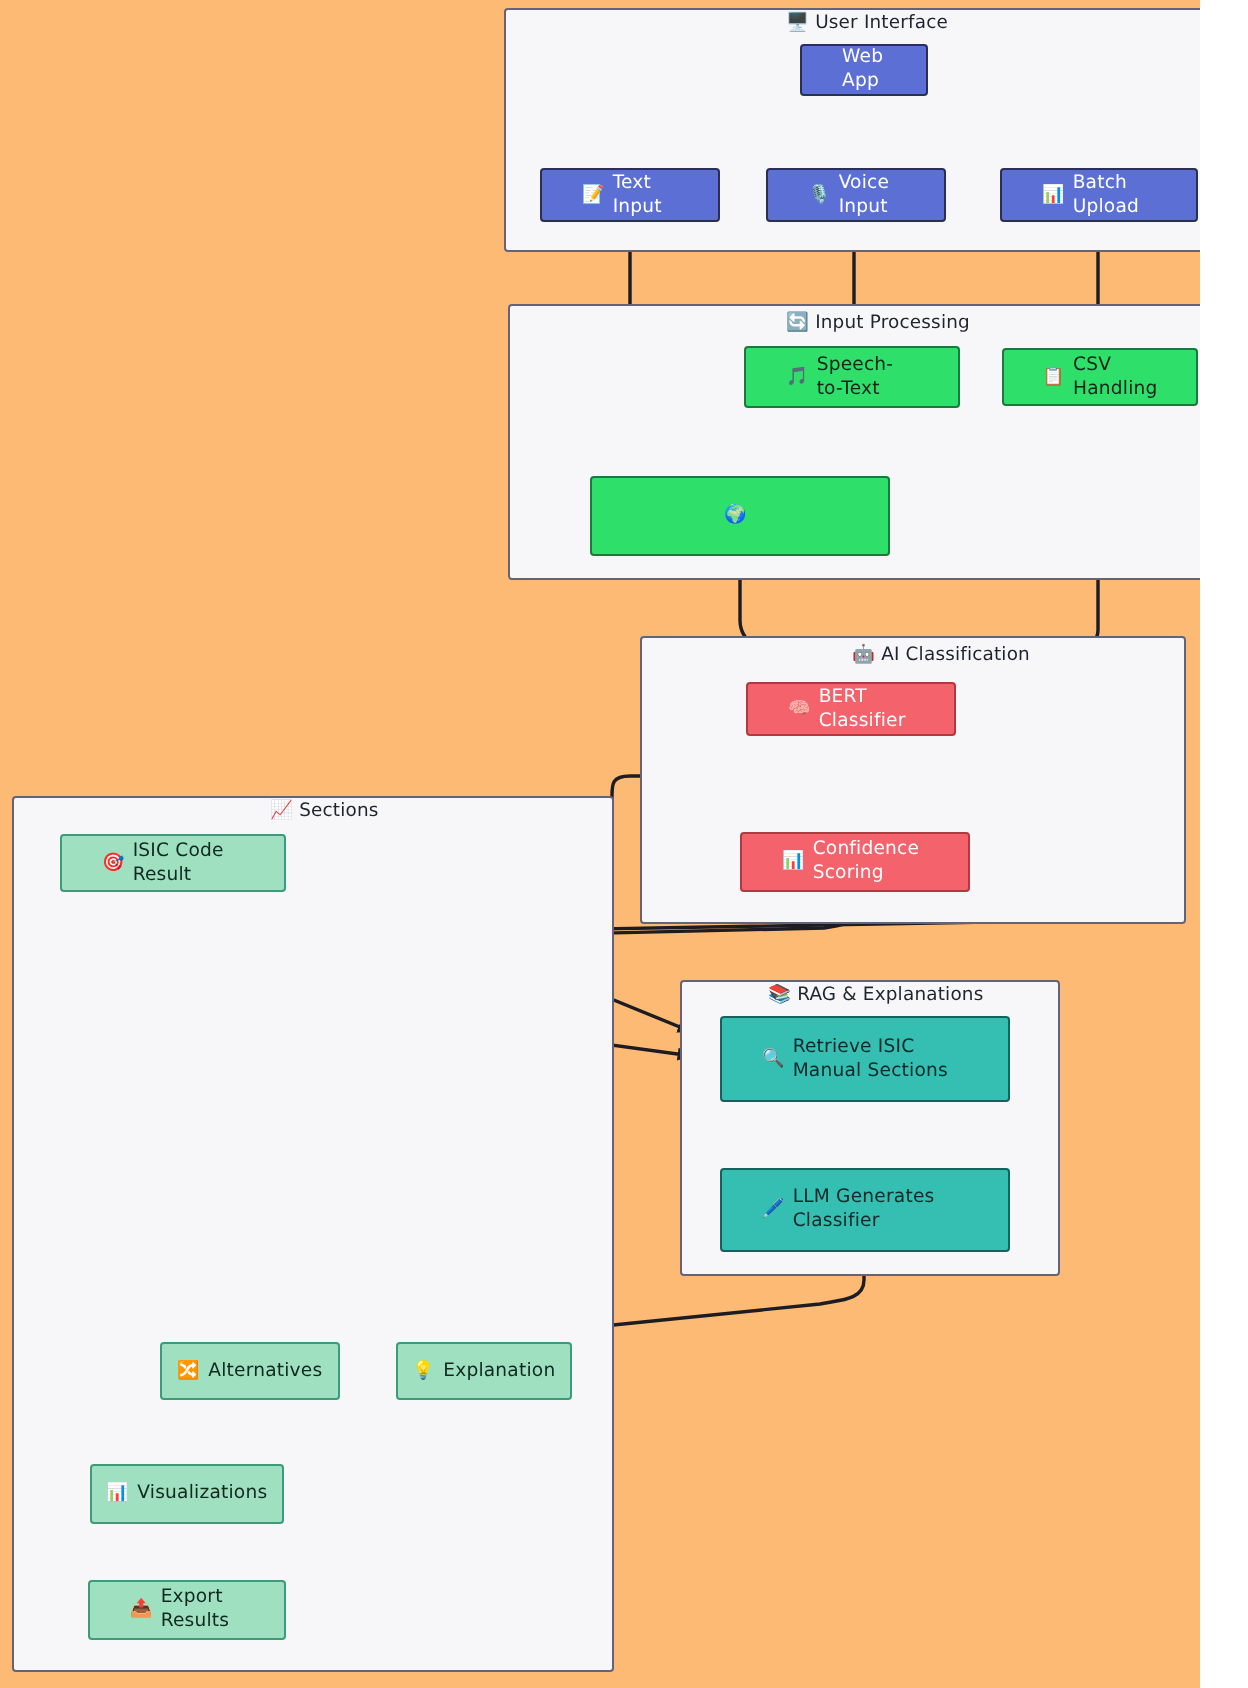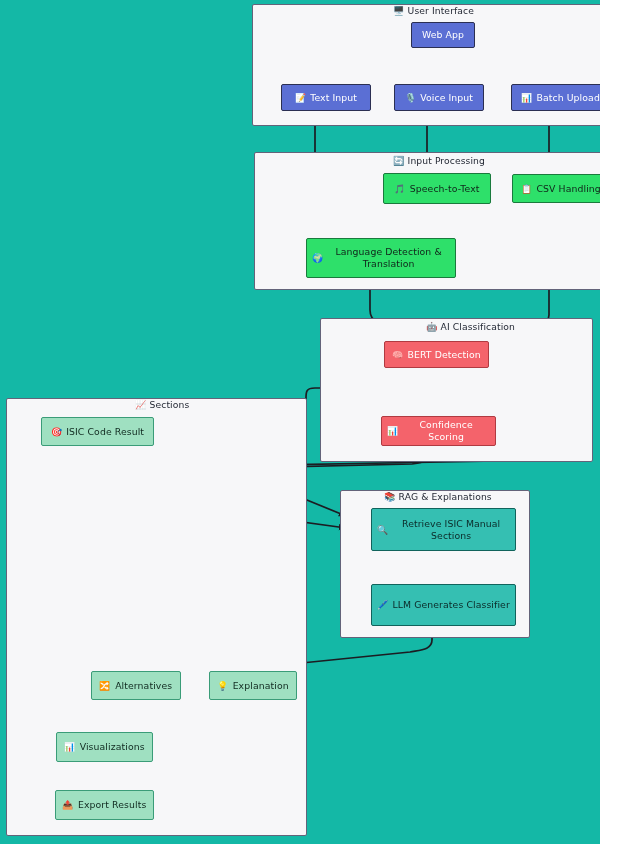--- a/index.html
+++ b/index.html
@@ -5,21 +5,21 @@
   * { box-sizing: border-box; }
   html, body {
     margin: 0; padding: 0;
     background: #ffffff;
     font-family: "DejaVu Sans", sans-serif;
   }
   #canvas {
     position: relative;
     width: 600px;
     height: 844px;
-    background: #14b8a6;
+    background: #fdba74;
     overflow: hidden;
     text-decoration: underline;
   }
   #edges {
     position: absolute;
     left: 0; top: 0;
     width: 624px; height: 844px;
     pointer-events: none;
   }
   .cluster {
@@ -37,29 +37,28 @@
     letter-spacing: 0.1px;
     background: #f7f7f9;
     padding: 0 2px;
     z-index: 6;
   }
   .node {
     position: absolute;
     display: flex;
     align-items: center;
     justify-content: center;
-    text-align: center;
+    text-align: left;
     border-radius: 2px;
     font-size: 9.3px;
     line-height: 12px;
     font-family: "DejaVu Sans", sans-serif;
     z-index: 5;
-    padding: 2px 5px;
+    padding: 2px 20px;
     letter-spacing: 0.1px;
-    margin-left: 11px;
   }
   .node .ico {
     margin-right: 4px;
     font-size: 9px;
     flex: 0 0 auto;
   }
   .node .lbl { display: inline; }
   .nwrap { display: block; }
   
   .blue  { background: #5b6fd4; border: 1.4px solid #2b2f52; color: #ffffff; }
@@ -181,26 +180,25 @@
     <span class="lbl">Speech-to-Text</span>
   </div>
 
   <div class="node green" style="left:501px; top:174px; width:98px; height:29px;">
     <span class="ico">📋</span>
     <span class="lbl">CSV Handling</span>
   </div>
 
   <div class="node green" style="left:295px; top:238px; width:150px; height:40px;">
     <span class="ico">🌍</span>
-    <span class="lbl">Language Detection &amp; Translation</span>
   </div>
 
   <div class="node red" style="left:373px; top:341px; width:105px; height:27px;">
     <span class="ico">🧠</span>
-    <span class="lbl">BERT Detection</span>
+    <span class="lbl">BERT Classifier</span>
   </div>
 
   <div class="node red" style="left:370px; top:416px; width:115px; height:30px;">
     <span class="ico">📊</span>
     <span class="lbl">Confidence Scoring</span>
   </div>
 
   <div class="node mint" style="left:30px; top:417px; width:113px; height:29px;">
     <span class="ico">🎯</span>
     <span class="lbl">ISIC Code Result</span>

